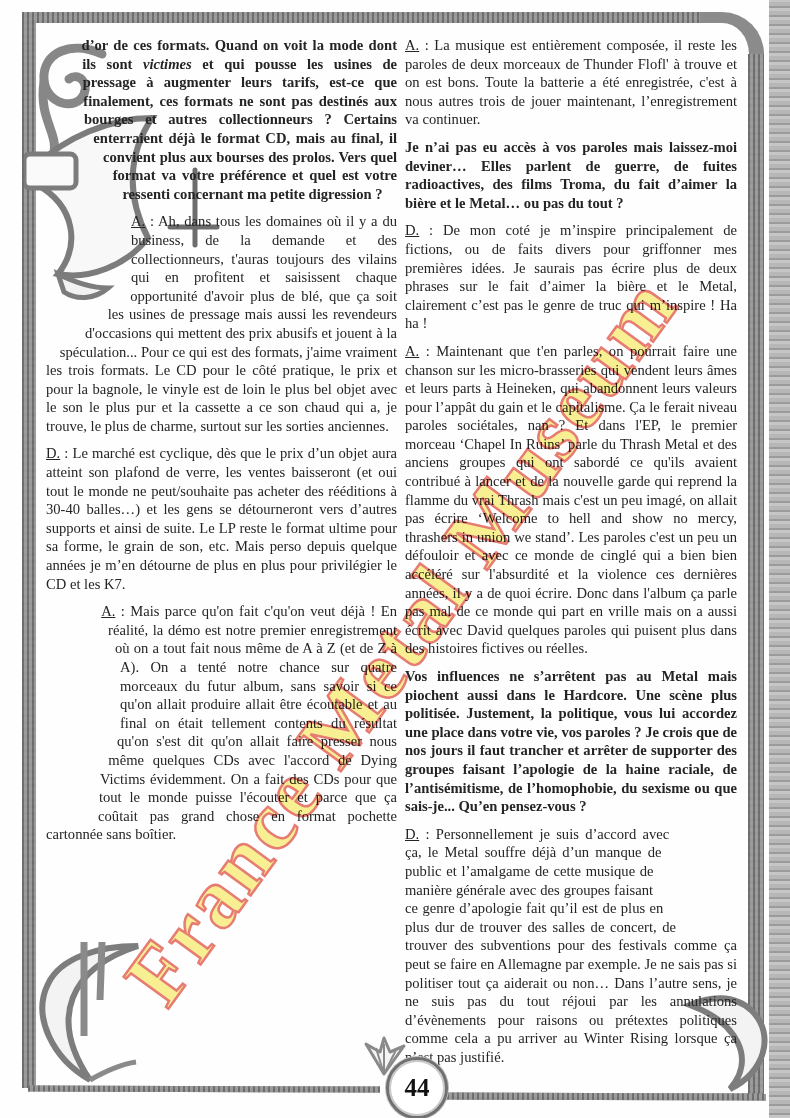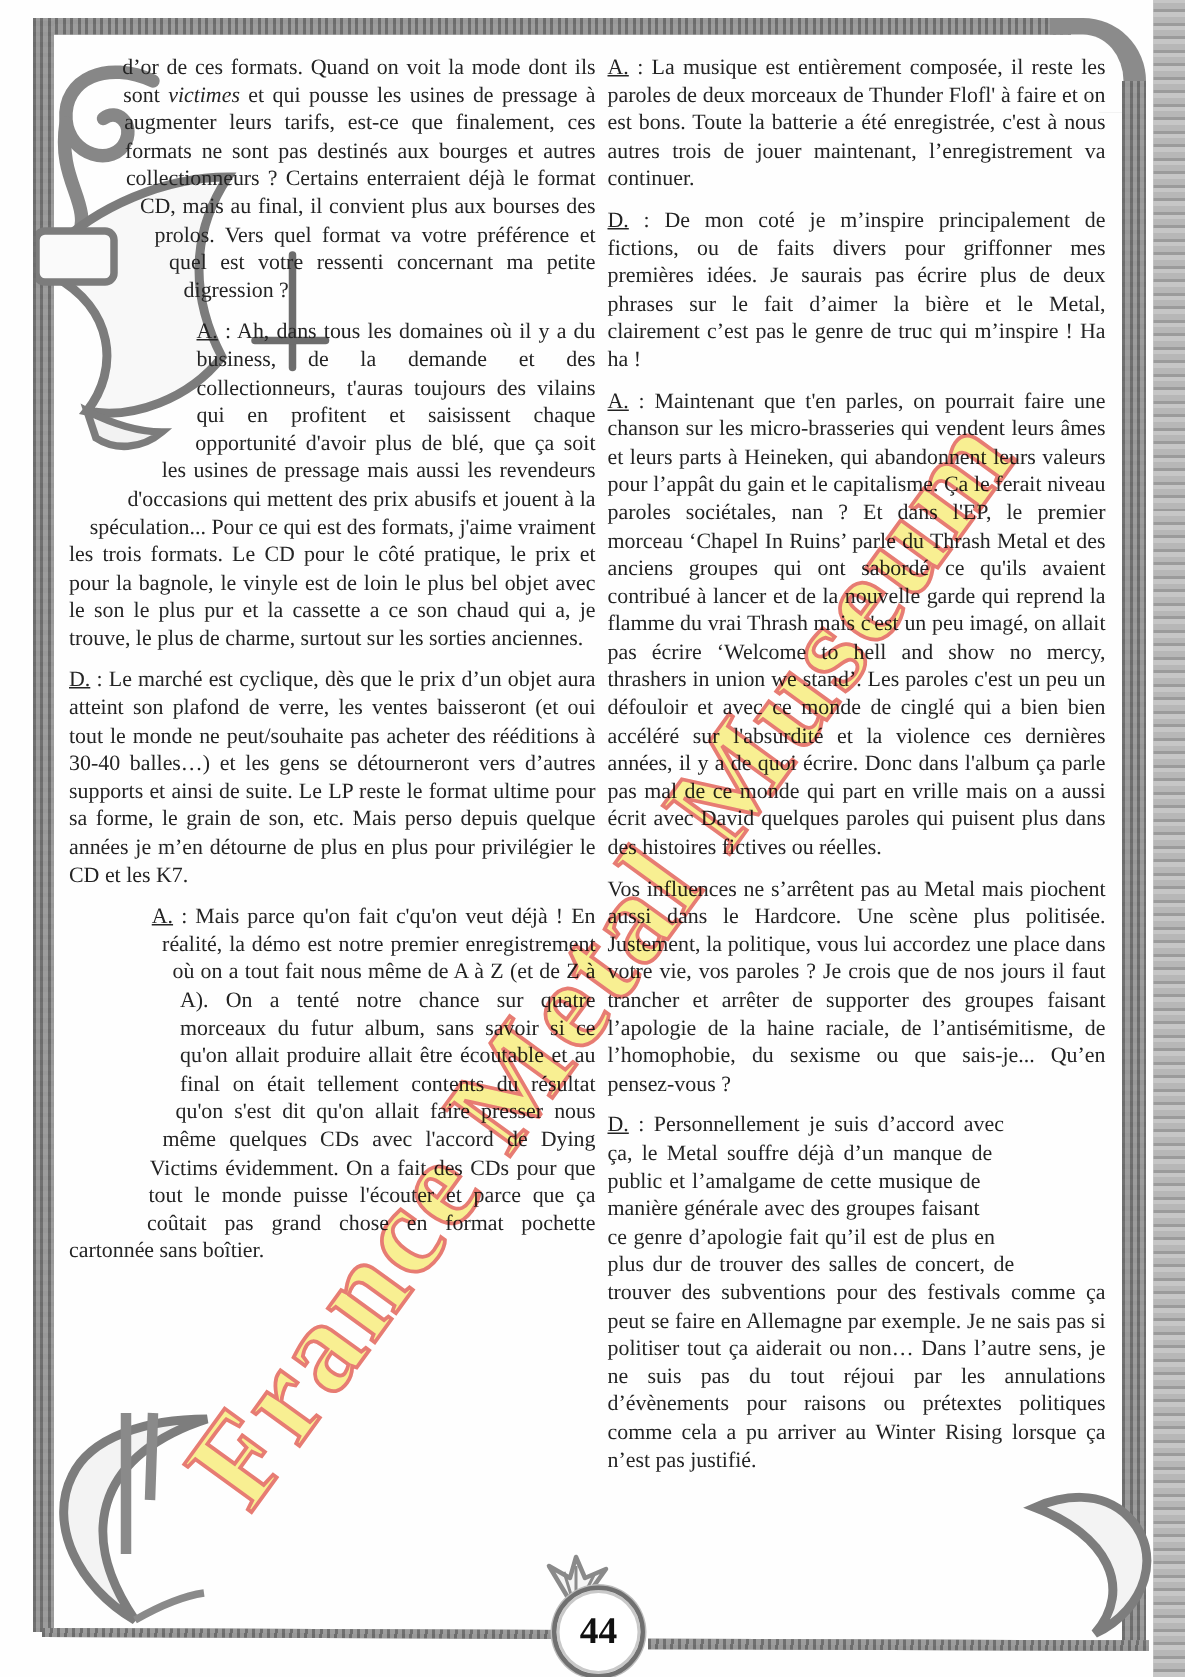--- a/index.html
+++ b/index.html
@@ -17,21 +17,21 @@
   .bottom-line-l{position:absolute;left:28px;top:1086px;width:352px;height:6px;transform:rotate(.2deg);}
   .bottom-line-r{position:absolute;left:432px;top:1093px;width:334px;height:7px;transform:rotate(.2deg);}
   .scan-edge{position:absolute;left:769px;top:0;width:21px;height:1118px;background-color:#b3b3b3;
     background-image:repeating-linear-gradient(0deg,#c6c6c6 0 3px,#9b9b9b 3px 5px,#b7b7b7 5px 9px),
                      repeating-linear-gradient(90deg,rgba(255,255,255,.25) 0 2px,rgba(90,90,90,.2) 2px 4px);}
   
   .col{position:absolute;top:36px;font-size:14.6px;line-height:18.6px;text-align:justify;z-index:2;}
   .col-left{left:46px;width:351px;}
   .col-right{left:405px;width:332px;}
   .blk{margin:0 0 9px 0;}
-  .q{font-weight:normal;}
+  .q{font-weight:bold;}
   .spk{text-decoration:underline;}
   
   .float-axe{float:left;width:86px;height:310px;
      shape-outside:polygon(0 0,30px 0,33px 95px,80px 185px,80px 248px,26px 292px,0 310px);shape-margin:5px;}
   .float-cres-l{float:left;width:74px;height:206px;margin-top:130px;
      shape-outside:polygon(0 0,44px 0,70px 70px,72px 100px,67px 130px,50px 165px,48px 206px,0 206px);shape-margin:4px;}
   .float-cres-r{float:right;width:84px;height:96px;margin-top:114px;
      shape-outside:polygon(84px 0,20px 20px,4px 58px,30px 96px,84px 96px);shape-margin:4px;}
   
   .orn{position:absolute;z-index:1;}
@@ -39,21 +39,21 @@
   .orn-cres-l{left:26px;top:940px;}
   .orn-cres-r{left:672px;top:995px;}
   .orn-doodle{left:362px;top:1036px;z-index:4;}
   
   .watermark{position:absolute;left:105px;top:965px;z-index:3;pointer-events:none;
      transform:rotate(-54deg);transform-origin:0 0;white-space:nowrap;
      font-weight:bold;font-size:84px;letter-spacing:3px;
      color:#f8ee80;-webkit-text-stroke:2.5px #e4655a;
      text-shadow:0 0 1px #e4655a;opacity:.85;mix-blend-mode:multiply;}
   
-  .page-circle{position:absolute;left:368px;top:1057px;width:56px;height:56px;z-index:5;
+  .page-circle{position:absolute;left:386px;top:1057px;width:56px;height:56px;z-index:5;
      background:#fff;border:3px solid #707070;border-radius:50%;
      box-shadow:inset 0 0 0 2px #c9c9c9, 0 0 0 1px #bdbdbd;
      display:flex;align-items:center;justify-content:center;
      font-weight:bold;font-size:25px;color:#111;}
 </style>
 </head>
 <body>
 
 <div class="page">
 
@@ -101,21 +101,22 @@
 
   <div class="col col-left">
     <div class="float-axe"></div>
     <p class="blk q"><span>d’or de ces formats. Quand on voit la mode dont ils sont </span><i>victimes</i><span> et qui pousse les usines de pressage à augmenter leurs tarifs, est-ce que finalement, ces formats ne sont pas destinés aux bourges et autres collectionneurs ? Certains enterraient déjà le format CD, mais au final, il convient plus aux bourses des prolos. Vers quel format va votre préférence et quel est votre ressenti concernant ma petite digression ?</span></p>
     <p class="blk a"><span class="spk">A.</span><span> : Ah, dans tous les domaines où il y a du business, de la demande et des collectionneurs, t'auras toujours des vilains qui en profitent et saisissent chaque opportunité d'avoir plus de blé, que ça soit les usines de pressage mais aussi les revendeurs d'occasions qui mettent des prix abusifs et jouent à la spéculation... Pour ce qui est des formats, j'aime vraiment les trois formats. Le CD pour le côté pratique, le prix et pour la bagnole, le vinyle est de loin le plus bel objet avec le son le plus pur et la cassette a ce son chaud qui a, je trouve, le plus de charme, surtout sur les sorties anciennes.</span></p>
     <p class="blk a"><span class="spk">D.</span><span> : Le marché est cyclique, dès que le prix d’un objet aura atteint son plafond de verre, les ventes baisseront (et oui tout le monde ne peut/souhaite pas acheter des rééditions à 30-40 balles…) et les gens se détourneront vers d’autres supports et ainsi de suite. Le LP reste le format ultime pour sa forme, le grain de son, etc. Mais perso depuis quelque années je m’en détourne de plus en plus pour privilégier le CD et les K7.</span></p>
     <p class="blk a"><span class="float-cres-l"></span><span class="spk">A.</span><span> : Mais parce qu'on fait c'qu'on veut déjà ! En réalité, la démo est notre premier enregistrement où on a tout fait nous même de A à Z (et de Z à A). On a tenté notre chance sur quatre morceaux du futur album, sans savoir si ce qu'on allait produire allait être écoutable et au final on était tellement contents du résultat qu'on s'est dit qu'on allait faire presser nous même quelques CDs avec l'accord de Dying Victims évidemment. On a fait des CDs pour que tout le monde puisse l'écouter et parce que ça coûtait pas grand chose en format pochette cartonnée sans boîtier.</span></p>
   </div>
 
   <div class="col col-right">
-    <p class="blk a"><span class="spk">A.</span><span> : La musique est entièrement composée, il reste les paroles de deux morceaux de Thunder Flofl' à faire et on est bons. Toute la batterie a été enregistrée, c'est à nous autres trois de jouer maintenant, l’enregistrement va continuer.</span></p>
+    <p class="blk a"><span class="spk">A.</span><span> : La musique est entièrement composée, il reste les paroles de deux morceaux de Thunder Flofl' à trouve et on est bons. Toute la batterie a été enregistrée, c'est à nous autres trois de jouer maintenant, l’enregistrement va continuer.</span></p>
+    <p class="blk q">Je n’ai pas eu accès à vos paroles mais laissez-moi deviner… Elles parlent de guerre, de fuites radioactives, des films Troma, du fait d’aimer la bière et le Metal… ou pas du tout ?</p>
     <p class="blk a"><span class="spk">D.</span><span> : De mon coté je m’inspire principalement de fictions, ou de faits divers pour griffonner mes premières idées. Je saurais pas écrire plus de deux phrases sur le fait d’aimer la bière et le Metal, clairement c’est pas le genre de truc qui m’inspire ! Ha ha !</span></p>
     <p class="blk a"><span class="spk">A.</span><span> : Maintenant que t'en parles, on pourrait faire une chanson sur les micro-brasseries qui vendent leurs âmes et leurs parts à Heineken, qui abandonnent leurs valeurs pour l’appât du gain et le capitalisme. Ça le ferait niveau paroles sociétales, nan ? Et dans l'EP, le premier morceau ‘Chapel In Ruins’ parle du Thrash Metal et des anciens groupes qui ont sabordé ce qu'ils avaient contribué à lancer et de la nouvelle garde qui reprend la flamme du vrai Thrash mais c'est un peu imagé, on allait pas écrire ‘Welcome to hell and show no mercy, thrashers in union we stand’. Les paroles c'est un peu un défouloir et avec ce monde de cinglé qui a bien bien accéléré sur l'absurdité et la violence ces dernières années, il y a de quoi écrire. Donc dans l'album ça parle pas mal de ce monde qui part en vrille mais on a aussi écrit avec David quelques paroles qui puisent plus dans des histoires fictives ou réelles.</span></p>
     <p class="blk q">Vos influences ne s’arrêtent pas au Metal mais piochent aussi dans le Hardcore. Une scène plus politisée. Justement, la politique, vous lui accordez une place dans votre vie, vos paroles ? Je crois que de nos jours il faut trancher et arrêter de supporter des groupes faisant l’apologie de la haine raciale, de l’antisémitisme, de l’homophobie, du sexisme ou que sais-je... Qu’en pensez-vous ?</p>
     <p class="blk a"><span class="float-cres-r"></span><span class="spk">D.</span><span> : Personnellement je suis d’accord avec ça, le Metal souffre déjà d’un manque de public et l’amalgame de cette musique de manière générale avec des groupes faisant ce genre d’apologie fait qu’il est de plus en plus dur de trouver des salles de concert, de trouver des subventions pour des festivals comme ça peut se faire en Allemagne par exemple. Je ne sais pas si politiser tout ça aiderait ou non… Dans l’autre sens, je ne suis pas du tout réjoui par les annulations d’évènements pour raisons ou prétextes politiques comme cela a pu arriver au Winter Rising lorsque ça n’est pas justifié.</span></p>
   </div>
 
   <div class="watermark">France Metal Museum</div>
 
   <div class="page-circle">
     <span>44</span>

